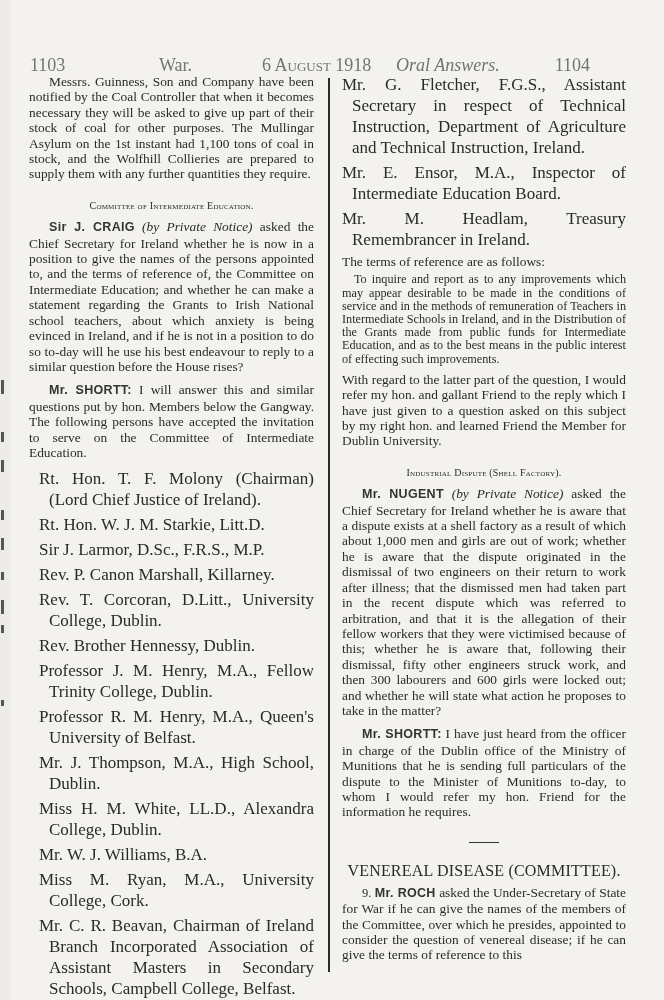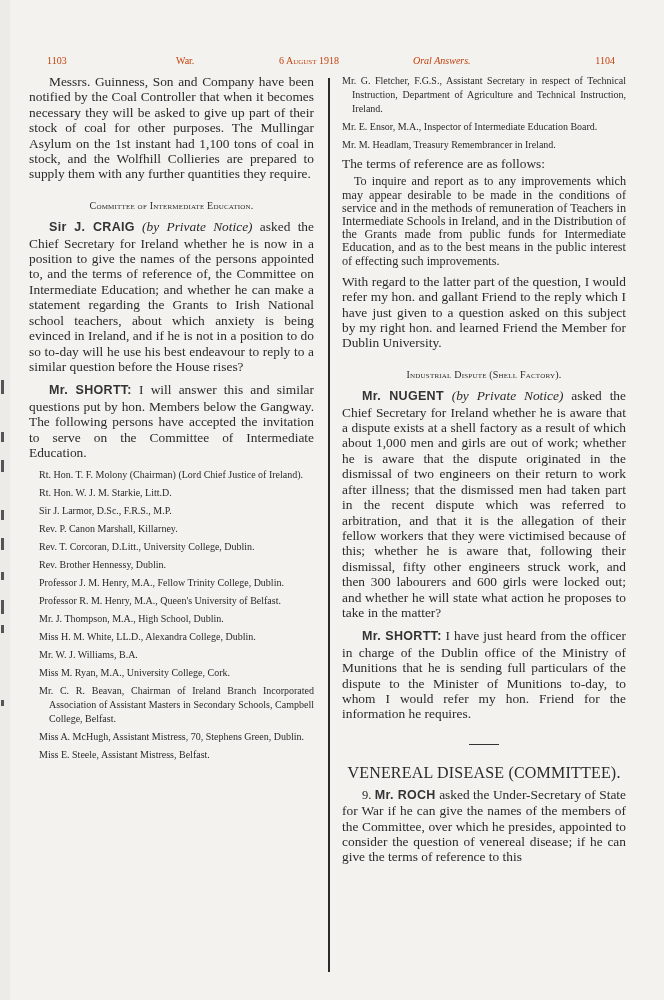--- a/index.html
+++ b/index.html
@@ -15,49 +15,49 @@
     background:#fbfbf9;
   }
   .left-edge {
     position:absolute; left:0; top:0; width:10px; height:1000px;
     background:#ecebe8;
   }
   .margin-marks { position:absolute; left:0; top:60px; width:8px; height:900px; }
   .margin-marks span { position:absolute; left:1px; width:3px; background:#555; }
   .header {
     position:absolute; top:55px; left:30px; width:568px; height:18px;
-    font-size:10px; color:#c2410c;margin-left:17px;
+    font-size:18px; color:#737373;
   }
   .header span { position:absolute; white-space:nowrap; }
   .h-left-num { left:0; }
   .h-left-title { left:129px; }
   .h-date { left:232px; }
   .h-right-title { left:366px; font-style:italic; }
-  .h-right-num { right:0; }
+  .h-right-num { right:8px; }
   .smallcaps { font-variant:small-caps; }
 
   .col {
     position:absolute; top:74px;
     font-size:13.4px; line-height:15.4px; text-align:justify;
   }
   .col-left { left:29px; width:285px; }
   .col-right { left:342px; width:284px; }
   .divider {
     position:absolute; left:328px; top:78px; width:1.5px; height:894px;
     background:#2b2b2b;
   }
   p { margin:0 0 8px 0; }
   .indent { text-indent:20px; }
   .speaker { font-family:"Liberation Sans","DejaVu Sans",sans-serif; font-weight:bold; font-size:12.5px; letter-spacing:0.3px; color:#333; }
   .section-title {
     text-align:center; font-variant:small-caps; font-size:10px;
     margin:16px 0 6px 0; letter-spacing:0.2px;
   }
   .section-title.caps { font-variant:normal; text-transform:uppercase; font-size:16px; margin-top:10px; }
-  .member-list { font-size:10px; line-height:14px; margin:0 0 0 10px; padding:0; list-style:none; }
+  .member-list { font-size:17px; line-height:21px; margin:0 0 0 10px; padding:0; list-style:none; }
   .member-list li { padding-left:10px; text-indent:-10px; margin-bottom:4px; text-align:justify; }
   .terms-quote { font-size:12.2px; line-height:13.2px; text-align:justify; margin:2px 0 6px 0; }
   .rule { width:30px; height:1.5px; background:#333; margin:22px auto 20px auto; }
   .q-num { font-size:12.5px; }
 </style>
 </head>
 <body>
 
 <div class="left-edge"></div>
 <div class="margin-marks">

